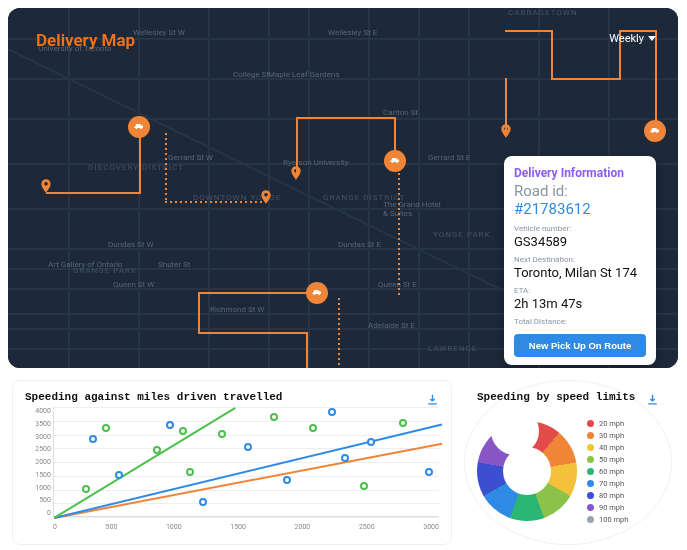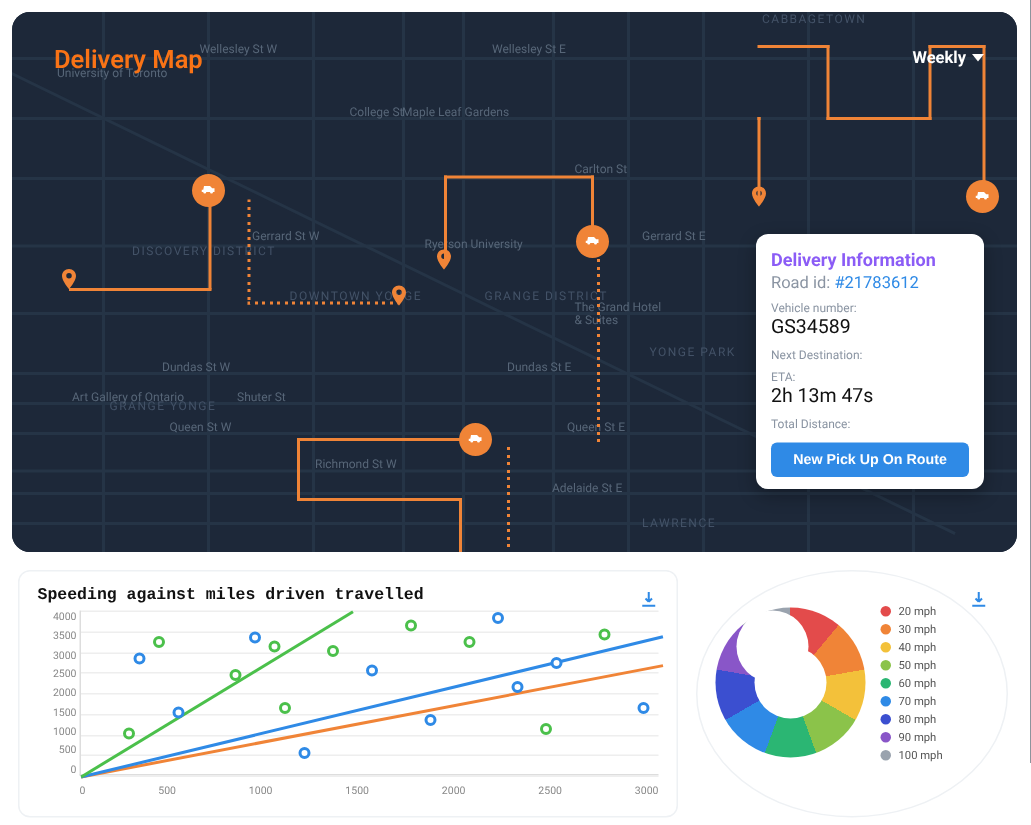--- a/index.html
+++ b/index.html
@@ -6,37 +6,37 @@
 body { font-family: -apple-system, BlinkMacSystemFont, 'Segoe UI', Roboto, sans-serif; background: #fff; width: 687px; height: 550px; overflow: hidden; }
 
 .map-card { position: relative; width: 670px; height: 360px; margin: 8px 8px 12px 8px; background: #1b2838; border-radius: 12px; overflow: hidden; }
 .map-bg { position: absolute; inset: 0; background: #1d2839; }
 .road { position: absolute; background: #253446; }
 .diag { position: absolute; background: #253446; transform-origin: top left; }
 .road-label { position: absolute; color: #576678; font-size: 8px; white-space: nowrap; }
 .area-label { position: absolute; color: #435267; font-size: 8px; letter-spacing: 1px; }
 
 .map-title { position: absolute; top: 22px; left: 28px; color: #f97316; font-size: 17px; font-weight: 600; z-index: 10; }
-.time-select { position: absolute; top: 24px; right: 22px; color: #fff; font-size: 11px; cursor: pointer; z-index: 10; display: flex; align-items: center; gap: 4px; font-weight: bold; }
+.time-select { position: absolute; top: 24px; right: 22px; color: #fff; font-size: 11px; cursor: pointer; z-index: 10; display: flex; align-items: center; gap: 4px; }
 .chev { width: 0; height: 0; border-left: 4px solid transparent; border-right: 4px solid transparent; border-top: 5px solid #fff; }
 
 .route { position: absolute; background: #f08437; z-index: 3; }
 .route-v { width: 2px; }
 .route-h { height: 2px; }
 .route-dot { position: absolute; width: 2px; background: repeating-linear-gradient(to bottom, #f08437 0 2px, transparent 2px 5px); z-index: 3; }
 .route-dot-h { position: absolute; height: 2px; background: repeating-linear-gradient(to right, #f08437 0 2px, transparent 2px 5px); z-index: 3; }
 
 .pin { position: absolute; width: 16px; height: 20px; z-index: 4; }
 .pin svg { width: 100%; height: 100%; }
 .veh { position: absolute; width: 22px; height: 22px; border-radius: 50%; background: #f08437; z-index: 5; display: flex; align-items: center; justify-content: center; }
 .veh svg { width: 12px; height: 12px; }
 
 .info-panel { position: absolute; right: 22px; top: 148px; width: 152px; background: #fff; border-radius: 8px; padding: 10px 10px 8px 10px; z-index: 20; box-shadow: 0 4px 12px rgba(0,0,0,0.3); }
 .info-title { font-size: 12px; font-weight: 700; color: #8b5cf6; margin-bottom: 2px; }
-.info-road { font-size: 11px; color: #8a94a2; }
+.info-road { font-size: 15px; color: #8a94a2; }
 .info-road a { color: #2f8ae6; text-decoration: none; }
 .info-label { font-size: 8px; color: #8a94a2; margin-top: 6px; }
 .info-value { font-size: 13px; color: #111; margin-top: 1px; }
 .btn-primary { width: 100%; background: #2f8ae6; color: #fff; font-size: 9.5px; font-weight: 600; border: none; border-radius: 4px; padding: 6px 0; margin-top: 8px; cursor: pointer; }
 .btn-row { display: flex; justify-content: space-between; margin-top: 6px; }
 .btn-row button { background: none; border: none; font-size: 10px; font-weight: 600; cursor: pointer; padding: 2px 6px; }
 .btn-reject { color: #f08437; }
 .btn-confirm { color: #2f8ae6; }
 
 .charts-row { display: flex; gap: 12px; padding: 0 12px; }
@@ -106,21 +106,21 @@
     <span class="road-label" style="top:252px;left:150px">Shuter St</span>
     <span class="road-label" style="top:272px;left:105px">Queen St W</span>
     <span class="road-label" style="top:272px;left:370px">Queen St E</span>
     <span class="road-label" style="top:297px;left:202px">Richmond St W</span>
     <span class="road-label" style="top:313px;left:360px">Adelaide St E</span>
 
     <span class="area-label" style="top:155px;left:80px">DISCOVERY DISTRICT</span>
     <span class="area-label" style="top:185px;left:185px">DOWNTOWN YONGE</span>
     <span class="area-label" style="top:185px;left:315px">GRANGE DISTRICT</span>
     <span class="area-label" style="top:222px;left:425px">YONGE PARK</span>
-    <span class="area-label" style="top:258px;left:65px">GRANGE YONGE</span>
+    <span class="area-label" style="top:258px;left:65px">GRANGE PARK</span>
     <span class="area-label" style="top:336px;left:420px">LAWRENCE</span>
     <span class="area-label" style="top:0px;left:500px">CABBAGETOWN</span>
 
     <span class="road-label" style="top:36px;left:30px">University of Toronto</span>
     <span class="road-label" style="top:252px;left:40px">Art Gallery of Ontario</span>
     <span class="road-label" style="top:62px;left:260px">Maple Leaf Gardens</span>
     <span class="road-label" style="top:150px;left:275px">Ryerson University</span>
     <span class="road-label" style="top:192px;left:375px;width:60px;white-space:normal">The Grand Hotel &amp; Suites</span>
 
     <div class="route route-h" style="top:184px;left:38px;width:95px"></div>
@@ -191,20 +191,21 @@
 
   <div class="info-panel">
     <div class="info-title">Delivery Information</div>
     <div class="info-road">
       <span>Road id:</span>
       <a href="#">#21783612</a>
     </div>
     <div class="info-label">Vehicle number:</div>
     <div class="info-value">GS34589</div>
     <div class="info-label">Next Destination:</div>
+    <div class="info-value">Toronto, Milan St 174</div>
     <div class="info-label">ETA:</div>
     <div class="info-value">2h 13m 47s</div>
     <div class="info-label">Total Distance:</div>
     <button class="btn-primary">New Pick Up On Route</button>
   </div>
 </div>
 
 <div class="charts-row">
   <div class="chart-card scatter">
     <div class="chart-title">Speeding against miles driven travelled</div>
@@ -263,20 +264,21 @@
           <div class="x-tick">1000</div>
           <div class="x-tick">1500</div>
           <div class="x-tick">2000</div>
           <div class="x-tick">2500</div>
           <div class="x-tick">3000</div>
         </div>
     </div>
   </div>
 
   <div class="chart-card donut">
+    <div class="chart-title">Speeding by speed limits</div>
     <div class="dl-icon"><svg viewBox="0 0 24 24" fill="none" stroke="currentColor" stroke-width="2.5">
           <path d="M12 3v12m0 0l-4-4m4 4l4-4M4 20h16"></path>
         </svg></div>
     <div class="donut-area">
       <div class="donut" id="donut" style="background: conic-gradient(rgb(227, 75, 75) 0deg, rgb(227, 75, 75) 40deg, rgb(240, 132, 55) 40deg, rgb(240, 132, 55) 80deg, rgb(243, 193, 58) 80deg, rgb(243, 193, 58) 120deg, rgb(139, 195, 74) 120deg, rgb(139, 195, 74) 160deg, rgb(43, 182, 115) 160deg, rgb(43, 182, 115) 200deg, rgb(47, 138, 230) 200deg, rgb(47, 138, 230) 240deg, rgb(59, 79, 208) 240deg, rgb(59, 79, 208) 280deg, rgb(137, 86, 200) 280deg, rgb(137, 86, 200) 320deg, rgb(154, 163, 174) 320deg, rgb(154, 163, 174) 360deg);"></div>
       <div class="legend" id="legend">
           <div class="legend-item">
             <div class="legend-sw" style="background: rgb(227, 75, 75);"></div>
             <span>20 mph</span>
           </div>

